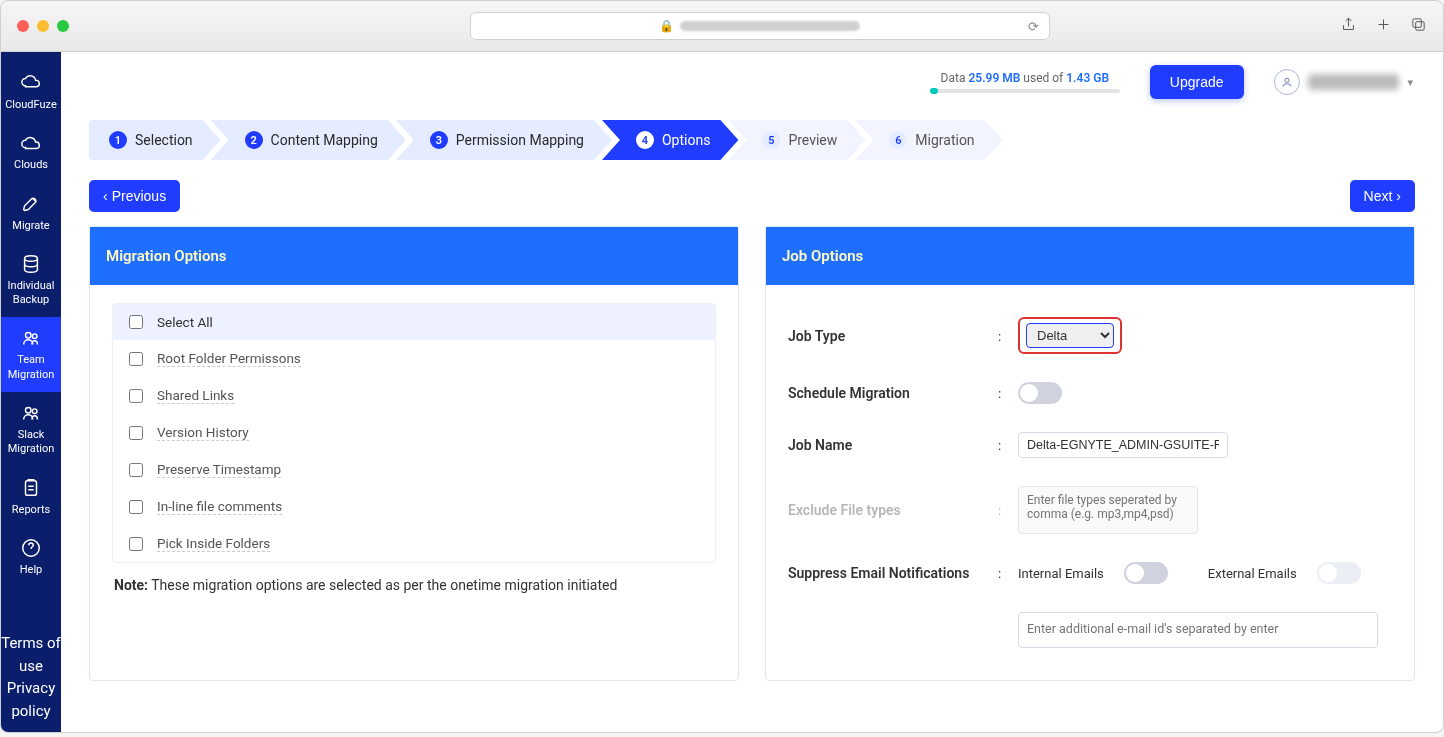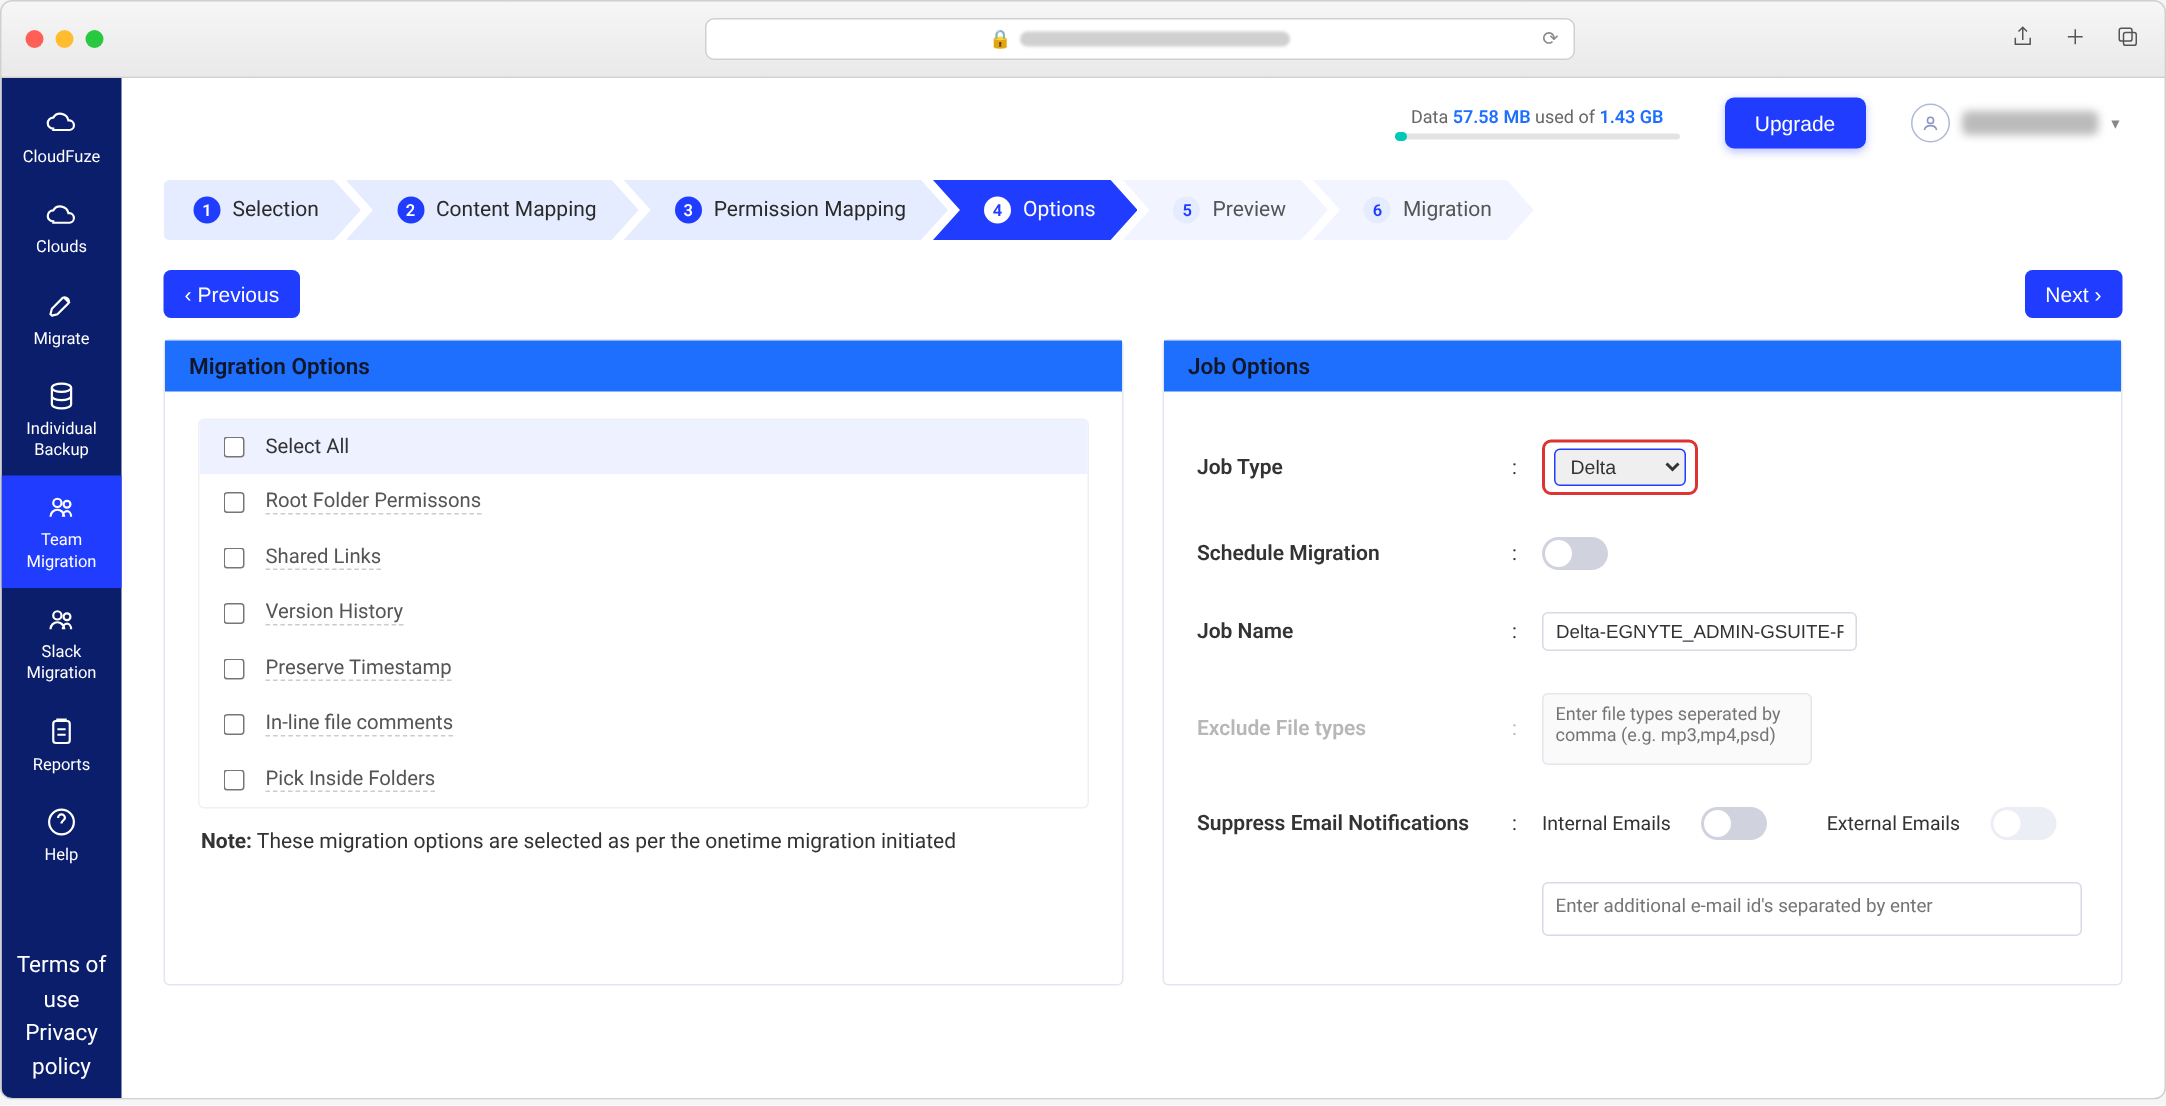--- a/index.html
+++ b/index.html
@@ -43,21 +43,21 @@
   .app {
     display:flex;
     height: calc(737px - 52px - 4px);
     border:1px solid #d0d0d0;
     border-top:none;
     border-radius: 0 0 8px 8px;
     background:#fff;
     overflow:hidden;
   }
   .sidebar {
-    width: 80px;
+    width: 60px;
     background: #0b1e6b;
     color:#fff;
     display:flex;
     flex-direction:column;
     align-items:flex-end;
     font-size:11px;
     padding-top:10px;
   }
   .side-item {
     width:100%;
@@ -108,21 +108,21 @@
     width:18px;height:18px;border-radius:50%;background:#1f3cff;color:#fff;
     font-size:11px;display:flex;align-items:center;justify-content:center;font-weight:600;
   }
   .step.active .num{ background:#fff; color:#1f3cff;}
   .step.future .num{ background:#e5ecff; color:#1f3cff;}
   .step .lbl{white-space:nowrap;}
   .navbtns { display:flex; justify-content:space-between; padding:6px 28px 14px;}
   .navbtn { background:#1f3cff; color:#fff; border:none; padding:8px 14px; border-radius:5px; font-size:14px; cursor:pointer; display:flex; align-items:center; gap:4px;}
   .panels { display:flex; gap:26px; padding:0 28px 20px;}
   .panel { flex:1; border:1px solid #e2e6f0; border-radius:4px; background:#fff; }
-  .panel-header { background:#1f6fff; color:#0f172a; padding:8px 16px; font-size:15px; font-weight:600;}
+  .panel-header { background:#1f6fff; color:#fef9c3; padding:20px 16px; font-size:15px; font-weight:600;}
   .panel-body { padding:18px 22px; font-size:13.5px; color:#333;}
   .optlist { border:1px solid #eef0f6; border-radius:4px; }
   .optrow { display:flex; align-items:center; gap:14px; padding:10px 16px;}
   .optrow.head { background:#eef1ff;}
   .optrow input[type=checkbox]{ width:14px; height:14px; accent-color:#1f3cff;}
   .optrow .olabel { color:#555; border-bottom:1px dashed #ccc;}
   .note { padding:14px 2px 2px; font-size:14px; color:#333;}
   .note b{font-weight:700;}
   .jobrow { display:flex; align-items:center; padding:14px 0;}
   .jobrow.dis{ color:#b7b7b7;}
@@ -245,21 +245,21 @@
     <div class="sidebar-footer">
       <div>Terms of use</div>
       <div>Privacy policy</div>
     </div>
   </div>
 
   <div class="main">
 
     <div class="topbar">
       <div class="usage">
-        <span>Data </span><span class="val">57.58 MB</span><span> used of </span><span class="val">1.43 GB</span>
+        <span>Data </span><span class="val">25.99 MB</span><span> used of </span><span class="val">1.43 GB</span>
         <div class="usage-bar"></div>
       </div>
       <button class="upgrade-btn">Upgrade</button>
       <div class="user">
         <span class="avatar-circle">
             <svg viewBox="0 0 24 24">
               <circle cx="12" cy="9" r="3.5"></circle>
               <path d="M5 20c1-4 5-5 7-5s6 1 7 5"></path>
             </svg>
           </span>

